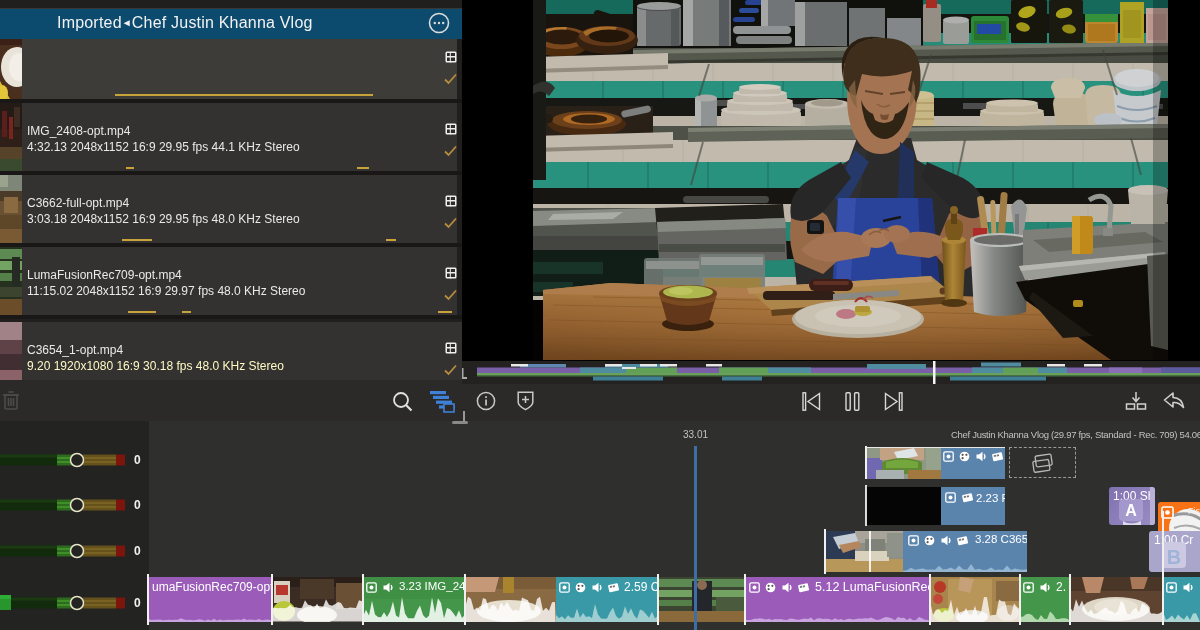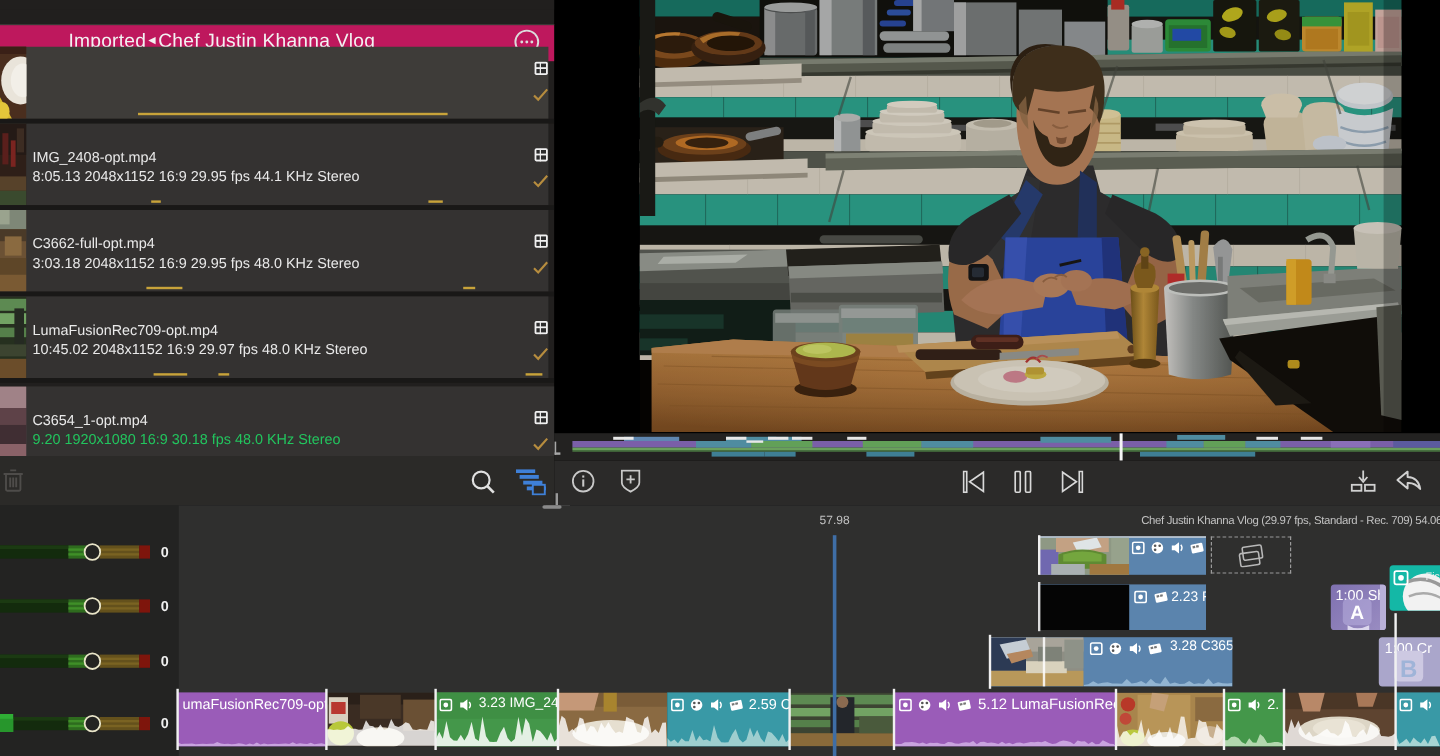--- a/index.html
+++ b/index.html
@@ -6,21 +6,21 @@
   html,body { width:1200px; height:630px; background:#000; overflow:hidden; }
   body { font-family:"Liberation Sans", sans-serif; position:relative; }
   .abs { position:absolute; }
 </style>
 </head>
 <body>
 
 <div class="abs" id="leftpanel" style="left:0;top:0;width:462px;height:421px;background:#211f1e;">
 
   <div class="abs" style="left:0;top:0;width:462px;height:8px;background:#211f1e;"></div>
-  <div class="abs" style="left:0;top:8px;width:462px;height:31px;background:#be185d;border-top:1px solid #3a3836;margin-top:12px;">
+  <div class="abs" style="left:0;top:8px;width:462px;height:31px;background:#0c4a6e;border-top:1px solid #3a3836;">
     <div class="abs" style="left:57px;top:5px;font-size:16px;color:#f2f2f2;letter-spacing:0.2px;">Imported<span style="font-size:10px;position:relative;top:-2px;">◄</span>Chef Justin Khanna Vlog</div>
 
     <svg class="abs" style="left:428px;top:3px;" width="22" height="22" viewBox="0 0 22 22">
       <circle cx="11" cy="11" r="9.5" fill="none" stroke="#dcdcdc" stroke-width="1.6"></circle>
       <circle cx="6.8" cy="11" r="1.2" fill="#dcdcdc"></circle>
         <circle cx="11" cy="11" r="1.2" fill="#dcdcdc"></circle>
         <circle cx="15.2" cy="11" r="1.2" fill="#dcdcdc"></circle>
     </svg>
   </div>
 
@@ -52,21 +52,21 @@
       <svg class="abs" style="left:0;top:0;" width="22" height="68" viewBox="0 0 22 68">
         <rect width="22" height="68" fill="#2e1f18"></rect>
         <rect y="0" width="22" height="26" fill="#241a16"></rect>
         <rect x="2" y="8" width="5" height="26" fill="#5a1f1c"></rect>
         <rect x="9" y="14" width="4" height="22" fill="#7a2420"></rect>
         <rect x="14" y="4" width="6" height="20" fill="#3c2c22"></rect>
         <rect y="44" width="22" height="12" fill="#57422a"></rect>
         <rect y="56" width="22" height="12" fill="#3a4a2e"></rect>
       </svg>
       <div class="abs" style="left:27px;top:21px;font-size:12px;color:#e9e9e9;">IMG_2408-opt.mp4</div>
-      <div class="abs" style="left:27px;top:37px;font-size:12px;color:#e9e9e9;">8:05.13 2048x1152 16:9 29.95 fps 44.1 KHz Stereo</div>
+      <div class="abs" style="left:27px;top:37px;font-size:12px;color:#e9e9e9;">4:32.13 2048x1152 16:9 29.95 fps 44.1 KHz Stereo</div>
       <div class="abs" style="left:126px;bottom:2px;width:8px;height:2px;background:#c8a33a;"></div>
       <div class="abs" style="left:357px;bottom:2px;width:12px;height:2px;background:#c8a33a;"></div>
       <svg class="abs" style="left:445px;top:20px;" width="12" height="12" viewBox="0 0 12 12">
           <rect x="0.5" y="0.5" width="11" height="11" rx="1.5" fill="#f0f0f0"></rect>
           <rect x="2" y="2" width="8" height="3" fill="#2c2c2c"></rect>
           <rect x="2" y="6.5" width="8" height="3.5" fill="#2c2c2c"></rect>
           <rect x="4.8" y="1" width="1" height="10.5" fill="#f0f0f0"></rect>
         </svg>
       <svg class="abs" style="left:444px;top:42px;" width="13" height="12" viewBox="0 0 13 12">
           <path d="M1 6.5 L4.5 10 L12 1.5" fill="none" stroke="#b68c3e" stroke-width="1.8"></path>
@@ -104,21 +104,21 @@
       <svg class="abs" style="left:0;top:0;" width="22" height="68" viewBox="0 0 22 68">
         <rect width="22" height="68" fill="#26301f"></rect>
         <rect y="2" width="22" height="10" fill="#5d8a52"></rect>
         <rect y="14" width="22" height="9" fill="#72a363"></rect>
         <rect y="26" width="22" height="8" fill="#55804a"></rect>
         <rect x="12" y="10" width="8" height="30" fill="#252a22"></rect>
         <rect y="40" width="22" height="10" fill="#3c4430"></rect>
         <rect y="52" width="22" height="16" fill="#6b4d2a"></rect>
       </svg>
       <div class="abs" style="left:27px;top:21px;font-size:12px;color:#e9e9e9;">LumaFusionRec709-opt.mp4</div>
-      <div class="abs" style="left:27px;top:37px;font-size:12px;color:#e9e9e9;">10:45.02 2048x1152 16:9 29.97 fps 48.0 KHz Stereo</div>
+      <div class="abs" style="left:27px;top:37px;font-size:12px;color:#e9e9e9;">11:15.02 2048x1152 16:9 29.97 fps 48.0 KHz Stereo</div>
       <div class="abs" style="left:128px;bottom:2px;width:28px;height:2px;background:#c8a33a;"></div>
       <div class="abs" style="left:182px;bottom:2px;width:9px;height:2px;background:#c8a33a;"></div>
       <div class="abs" style="left:438px;bottom:2px;width:14px;height:2px;background:#c8a33a;"></div>
       <svg class="abs" style="left:445px;top:20px;" width="12" height="12" viewBox="0 0 12 12">
           <rect x="0.5" y="0.5" width="11" height="11" rx="1.5" fill="#f0f0f0"></rect>
           <rect x="2" y="2" width="8" height="3" fill="#2c2c2c"></rect>
           <rect x="2" y="6.5" width="8" height="3.5" fill="#2c2c2c"></rect>
           <rect x="4.8" y="1" width="1" height="10.5" fill="#f0f0f0"></rect>
         </svg>
       <svg class="abs" style="left:444px;top:42px;" width="13" height="12" viewBox="0 0 13 12">
@@ -129,21 +129,21 @@
 
     <div class="abs" style="left:0;top:283px;width:484px;height:61px;background:#343231;">
       <svg class="abs" style="left:0;top:0;" width="22" height="61" viewBox="0 0 22 61">
         <rect width="22" height="61" fill="#7c5a5e"></rect>
         <rect y="0" width="22" height="18" fill="#a08287"></rect>
         <rect y="18" width="22" height="14" fill="#5e4248"></rect>
         <rect y="32" width="22" height="16" fill="#402e33"></rect>
         <rect y="48" width="22" height="13" fill="#8a6268"></rect>
       </svg>
       <div class="abs" style="left:27px;top:21px;font-size:12px;color:#e9e9e9;">C3654_1-opt.mp4</div>
-      <div class="abs" style="left:27px;top:37px;font-size:12px;color:#22c55e;">9.20 1920x1080 16:9 30.18 fps 48.0 KHz Stereo</div>
+      <div class="abs" style="left:27px;top:37px;font-size:12px;color:#fef9c3;">9.20 1920x1080 16:9 30.18 fps 48.0 KHz Stereo</div>
       <svg class="abs" style="left:445px;top:20px;" width="12" height="12" viewBox="0 0 12 12">
           <rect x="0.5" y="0.5" width="11" height="11" rx="1.5" fill="#f0f0f0"></rect>
           <rect x="2" y="2" width="8" height="3" fill="#2c2c2c"></rect>
           <rect x="2" y="6.5" width="8" height="3.5" fill="#2c2c2c"></rect>
           <rect x="4.8" y="1" width="1" height="10.5" fill="#f0f0f0"></rect>
         </svg>
       <svg class="abs" style="left:444px;top:42px;" width="13" height="12" viewBox="0 0 13 12">
           <path d="M1 6.5 L4.5 10 L12 1.5" fill="none" stroke="#b68c3e" stroke-width="1.8"></path>
         </svg>
     </div>
@@ -697,21 +697,21 @@
       <use href="#slider" x="0" y="182"></use>
       <rect x="0" y="174" width="11" height="15" fill="#2fae35"></rect>
       <rect x="0" y="178" width="11" height="11" fill="#27962c"></rect>
     </svg>
     <div class="abs" style="left:134px;top:32px;font-size:12px;font-weight:bold;color:#f0f0f0;">0</div>
     <div class="abs" style="left:134px;top:77px;font-size:12px;font-weight:bold;color:#f0f0f0;">0</div>
     <div class="abs" style="left:134px;top:123px;font-size:12px;font-weight:bold;color:#f0f0f0;">0</div>
     <div class="abs" style="left:134px;top:175px;font-size:12px;font-weight:bold;color:#f0f0f0;">0</div>
   </div>
 
-  <div class="abs" style="left:683px;top:8px;font-size:10px;color:#c2c2c2;">57.98</div>
+  <div class="abs" style="left:683px;top:8px;font-size:10px;color:#c2c2c2;">33.01</div>
   <div class="abs" style="left:951px;top:8px;font-size:9.5px;letter-spacing:-0.3px;color:#c2c2c2;white-space:nowrap;">Chef Justin Khanna Vlog (29.97 fps, Standard - Rec. 709) 54.06</div>
 
   <div class="abs" style="left:452px;top:0;width:16px;height:3px;background:#8a8a8a;border-radius:2px;"></div>
 
   <div class="abs" id="tracks" style="left:0;top:0;width:1200px;height:209px;">
     <svg class="abs" style="left:0;top:0" width="0" height="0">
       <defs>
         <g id="icFrame">
             <rect x="0.8" y="0.8" width="9.4" height="9.4" rx="1.5" fill="none" stroke="#fff" stroke-width="1.3"></rect>
             <circle cx="5.5" cy="5.5" r="2" fill="#fff"></circle>
@@ -775,21 +775,21 @@
     </div>
     <div class="abs" style="left:1109px;top:66px;width:46px;height:38px;background:linear-gradient(135deg,#7f71b0,#9a8dc2);border-radius:3px;overflow:hidden;">
       <div class="abs" style="left:4px;top:2px;font-size:12px;color:#fff;white-space:nowrap;">1:00 Sh</div>
       <svg class="abs" style="left:8px;top:12px" width="30" height="26" viewBox="0 0 30 26">
         <rect x="2" y="0" width="24" height="22" rx="4" fill="#b8aede" fill-opacity="0.55"></rect>
         <text x="14" y="17" text-anchor="middle" font-family="Liberation Sans" font-size="16" font-weight="bold" fill="#fff">A</text>
         <path d="M6 22 Q14 27 24 22 L24 26 L6 26 Z" fill="#ddd8ee"></path>
       </svg>
       <div class="abs" style="left:41px;top:0;width:5px;height:38px;background:#b9b0d8;"></div>
     </div>
-    <div class="abs" style="left:1158px;top:50px;width:42px;height:38px;background:#14b8a6;border-radius:3px 0 0 3px;overflow:hidden;text-decoration:underline;">
+    <div class="abs" style="left:1158px;top:81px;width:42px;height:38px;background:#f97316;border-radius:3px 0 0 3px;overflow:hidden;text-decoration:underline;">
       <svg class="abs" style="left:0;top:0" width="42" height="38" viewBox="0 0 42 38">
         <circle cx="30" cy="26" r="19" fill="#f2f2f2"></circle>
         <path d="M14 14 Q30 8 44 18" fill="none" stroke="#999" stroke-width="3"></path>
         <path d="M16 26 Q30 20 44 28" fill="none" stroke="#aaa" stroke-width="2"></path>
         <text x="30" y="12" font-family="Liberation Sans" font-size="9" fill="#eee">Fis</text>
       </svg>
       <svg class="abs" style="left:3px;top:4px" width="13" height="13" viewBox="0 0 11 11">
           <use href="#icFrame"></use>
         </svg>
     </div>

